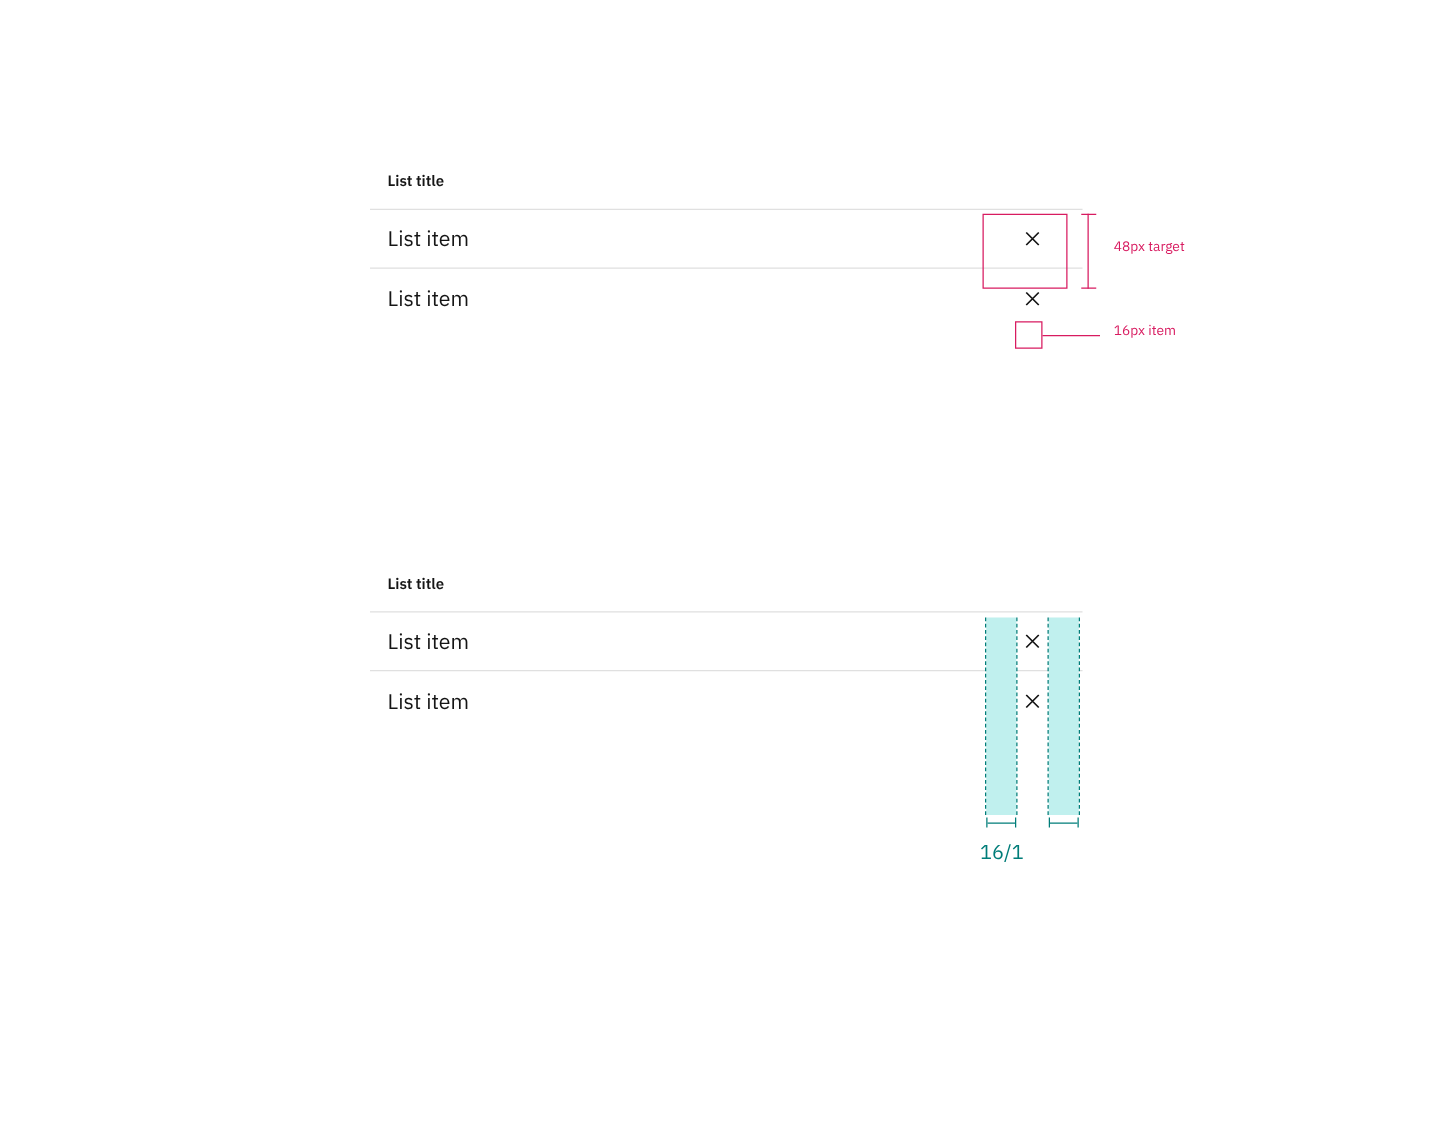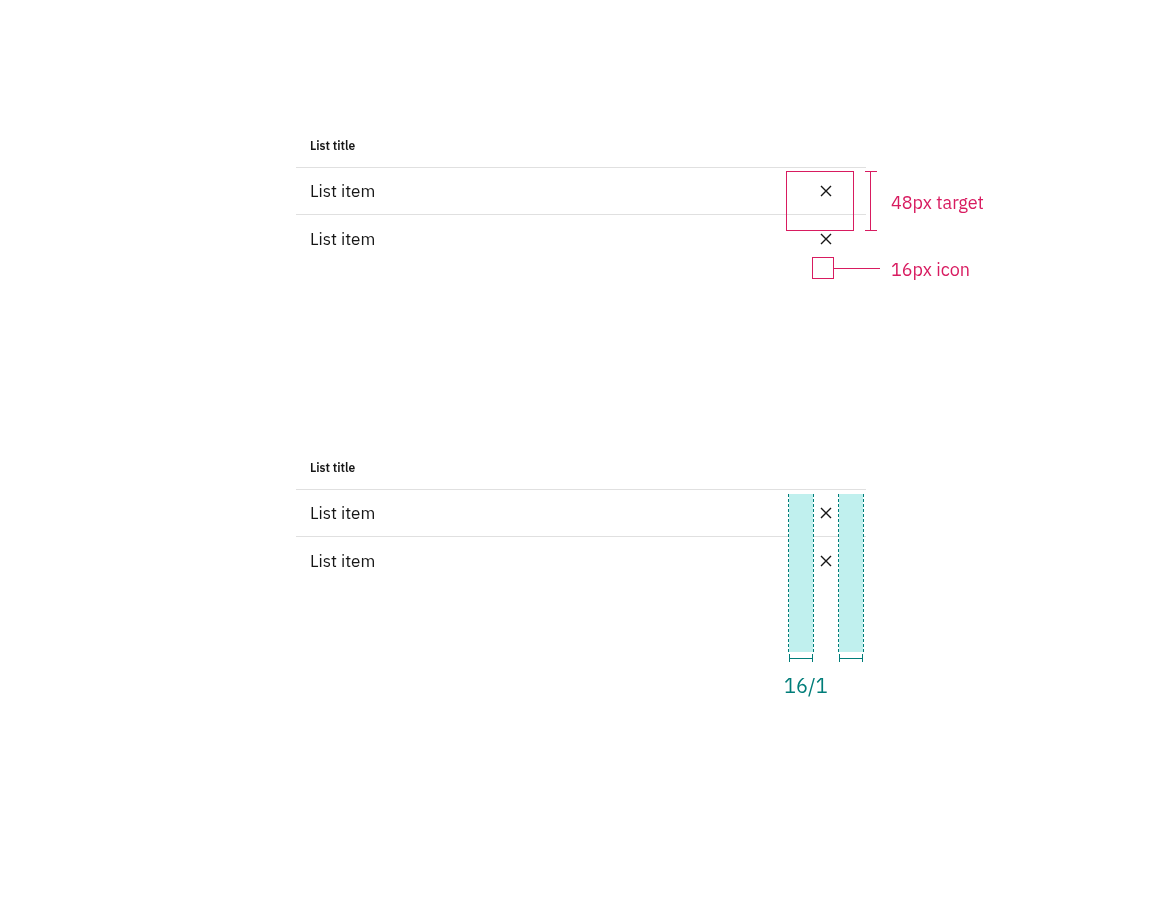--- a/index.html
+++ b/index.html
@@ -56,21 +56,21 @@
   }
   .bracket-v::before, .bracket-v::after {
     content: "";
     position: absolute; left: -6px; width: 12px; height: 0;
     border-top: 1.5px solid var(--ann-pink);
   }
   .bracket-v::before { top: 0; }
   .bracket-v::after  { bottom: 0; }
   .ann-label {
     position: absolute;
-    font-size: 18px;
+    font-size: 11px;
     color: var(--ann-pink);
     white-space: nowrap;
   }
 
   
   .icon-box {
     position: absolute;
     border: 1.5px solid var(--ann-pink);
     pointer-events: none;
   }
@@ -94,21 +94,21 @@
   .h-bracket {
     position: absolute;
     height: 8px;
     border-left: 1.5px solid var(--ann-teal);
     border-right: 1.5px solid var(--ann-teal);
   }
   .h-bracket::after {
     content:""; position:absolute; top:50%; left:0; right:0; border-top:1.5px solid var(--ann-teal);
   }
   .teal-label {
-    position: absolute; font-size: 20px; color: var(--ann-teal);
+    position: absolute; font-size: 16px; color: var(--ann-teal);
   }
 
 </style>
 </head>
 <body>
 
 <div class="list-block" id="blockA" style="top:128px">
   <div class="list-title">List title</div>
 
   <div class="row last">
@@ -133,21 +133,21 @@
     </div>
   </div>
 </div>
 
 <div class="target-box" style="left:786px; top:171px; width:68px; height:60px"></div>
 <div class="bracket-v" style="left:870px; top:171px; height:60px"></div>
 <div class="ann-label" style="left:891px; top:191px">48px target</div>
 
 <div class="icon-box" style="left:812px; top:257px; width:22px; height:22px"></div>
 <div class="lead-line" style="left:834px; top:268px; width:46px"></div>
-<div class="ann-label" style="left:891px; top:258px">16px icon</div>
+<div class="ann-label" style="left:891px; top:258px">16px item</div>
 
 <div class="list-block" id="blockB" style="top:450px">
   <div class="list-title">List title</div>
 
   <div class="row last">
     <span class="label">List item</span>
     <div class="hit">
       <span class="x-icon">
         <svg viewBox="0 0 16 16">
             <path d="M3 3 L13 13 M13 3 L3 13" stroke="#161616" stroke-width="1.4" fill="none"></path>

